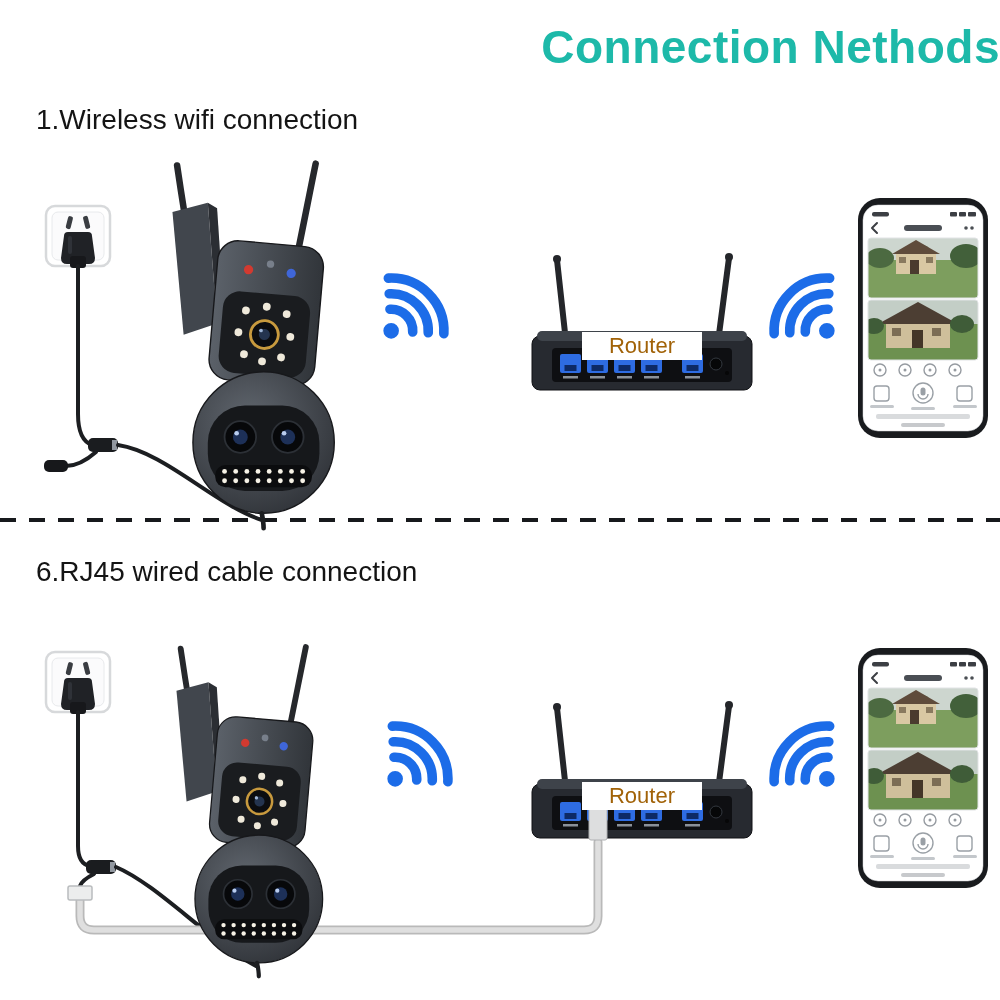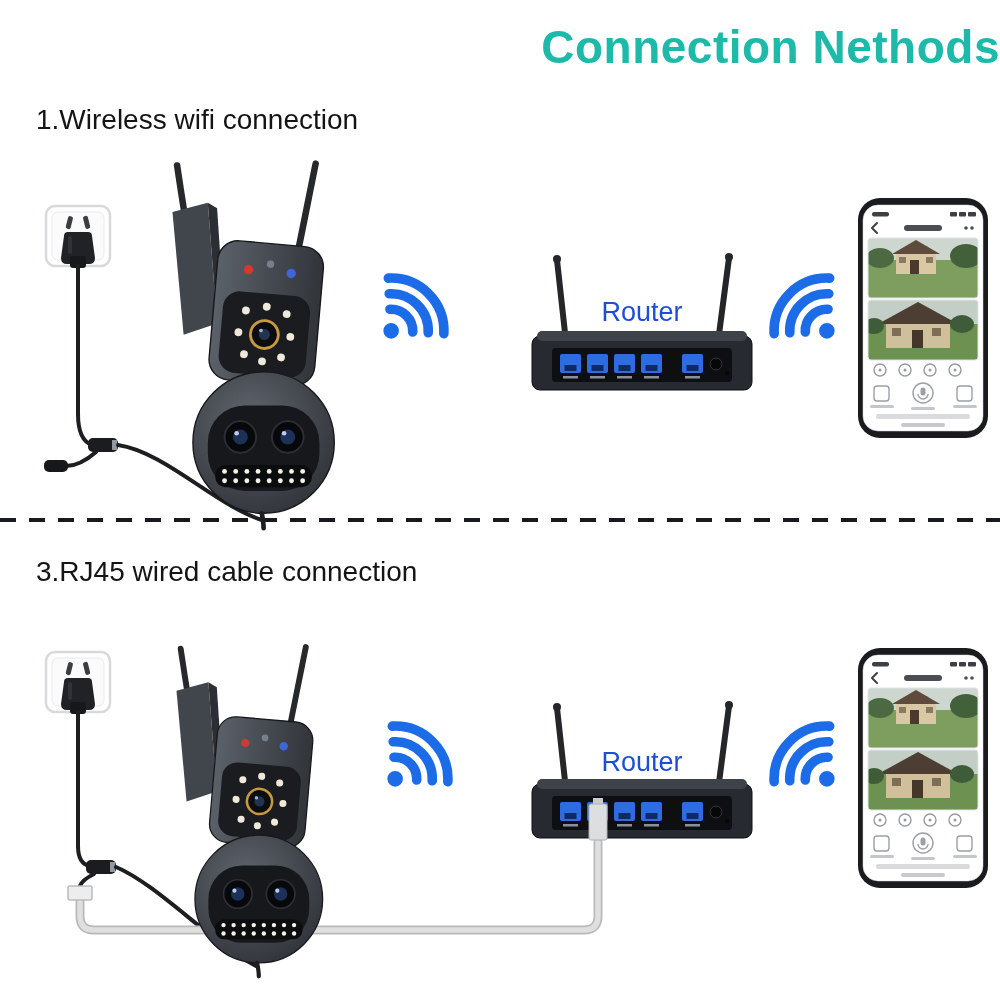--- a/index.html
+++ b/index.html
@@ -5,39 +5,39 @@
   html,body{margin:0;padding:0;background:#ffffff;}
   .page{position:relative;width:1000px;height:1000px;background:#ffffff;overflow:hidden;
         font-family:"Liberation Sans", sans-serif;}
   .title{position:absolute;top:20px;left:0;width:1000px;text-align:right;
          font-size:46px;font-weight:700;color:#1db9a9;letter-spacing:.5px;}
   .section-heading{position:absolute;font-size:28px;font-weight:500;color:#141414;}
   .sh1{top:104px;left:36px;}
   .sh2{top:556px;left:36px;}
   .divider{position:absolute;top:518px;left:0;width:1000px;height:4px;
            background:repeating-linear-gradient(90deg,#17191c 0 16px,transparent 16px 29px);}
-  .router-label{position:absolute;width:120px;text-align:center;font-size:27px;
-                color:#1d4ed8;background:#ffffff;padding:1px 0;}
+  .router-label{position:absolute;width:120px;text-align:center;font-size:22px;
+                color:#a16207;background:#ffffff;padding:1px 0;margin-top:36px;}
   .rl1{top:296px;left:582px;}
   .rl2{top:746px;left:582px;}
   svg.diagram{position:absolute;left:0;top:0;}
   .ant{stroke:#26282c;stroke-width:7;fill:none;stroke-linecap:round;}
   .ant2{stroke:#24262a;stroke-width:6;fill:none;stroke-linecap:round;}
   .wf{stroke:#1c6ce8;stroke-width:8;fill:none;stroke-linecap:round;}
   .blackcable{stroke:#1c1e21;stroke-width:4;fill:none;stroke-linecap:round;}
 </style>
 </head>
 <body>
 
 <div class="page">
 
   <div class="title">Connection Nethods</div>
   <div class="section-heading sh1">1.Wireless wifi connection</div>
   <div class="divider"></div>
-  <div class="section-heading sh2">3.RJ45 wired cable connection</div>
+  <div class="section-heading sh2">6.RJ45 wired cable connection</div>
 
   <svg class="diagram" width="1000" height="1000" viewBox="0 0 1000 1000">
     <defs>
       <linearGradient id="gCam" x1="0" y1="0" x2="1" y2="0">
         <stop offset="0" stop-color="#5b6169"></stop>
           <stop offset="1" stop-color="#31353a"></stop>
       </linearGradient>
       <radialGradient id="gBall" cx="0.4" cy="0.35" r="0.8">
         <stop offset="0" stop-color="#61676f"></stop>
           <stop offset="1" stop-color="#2a2d32"></stop>

